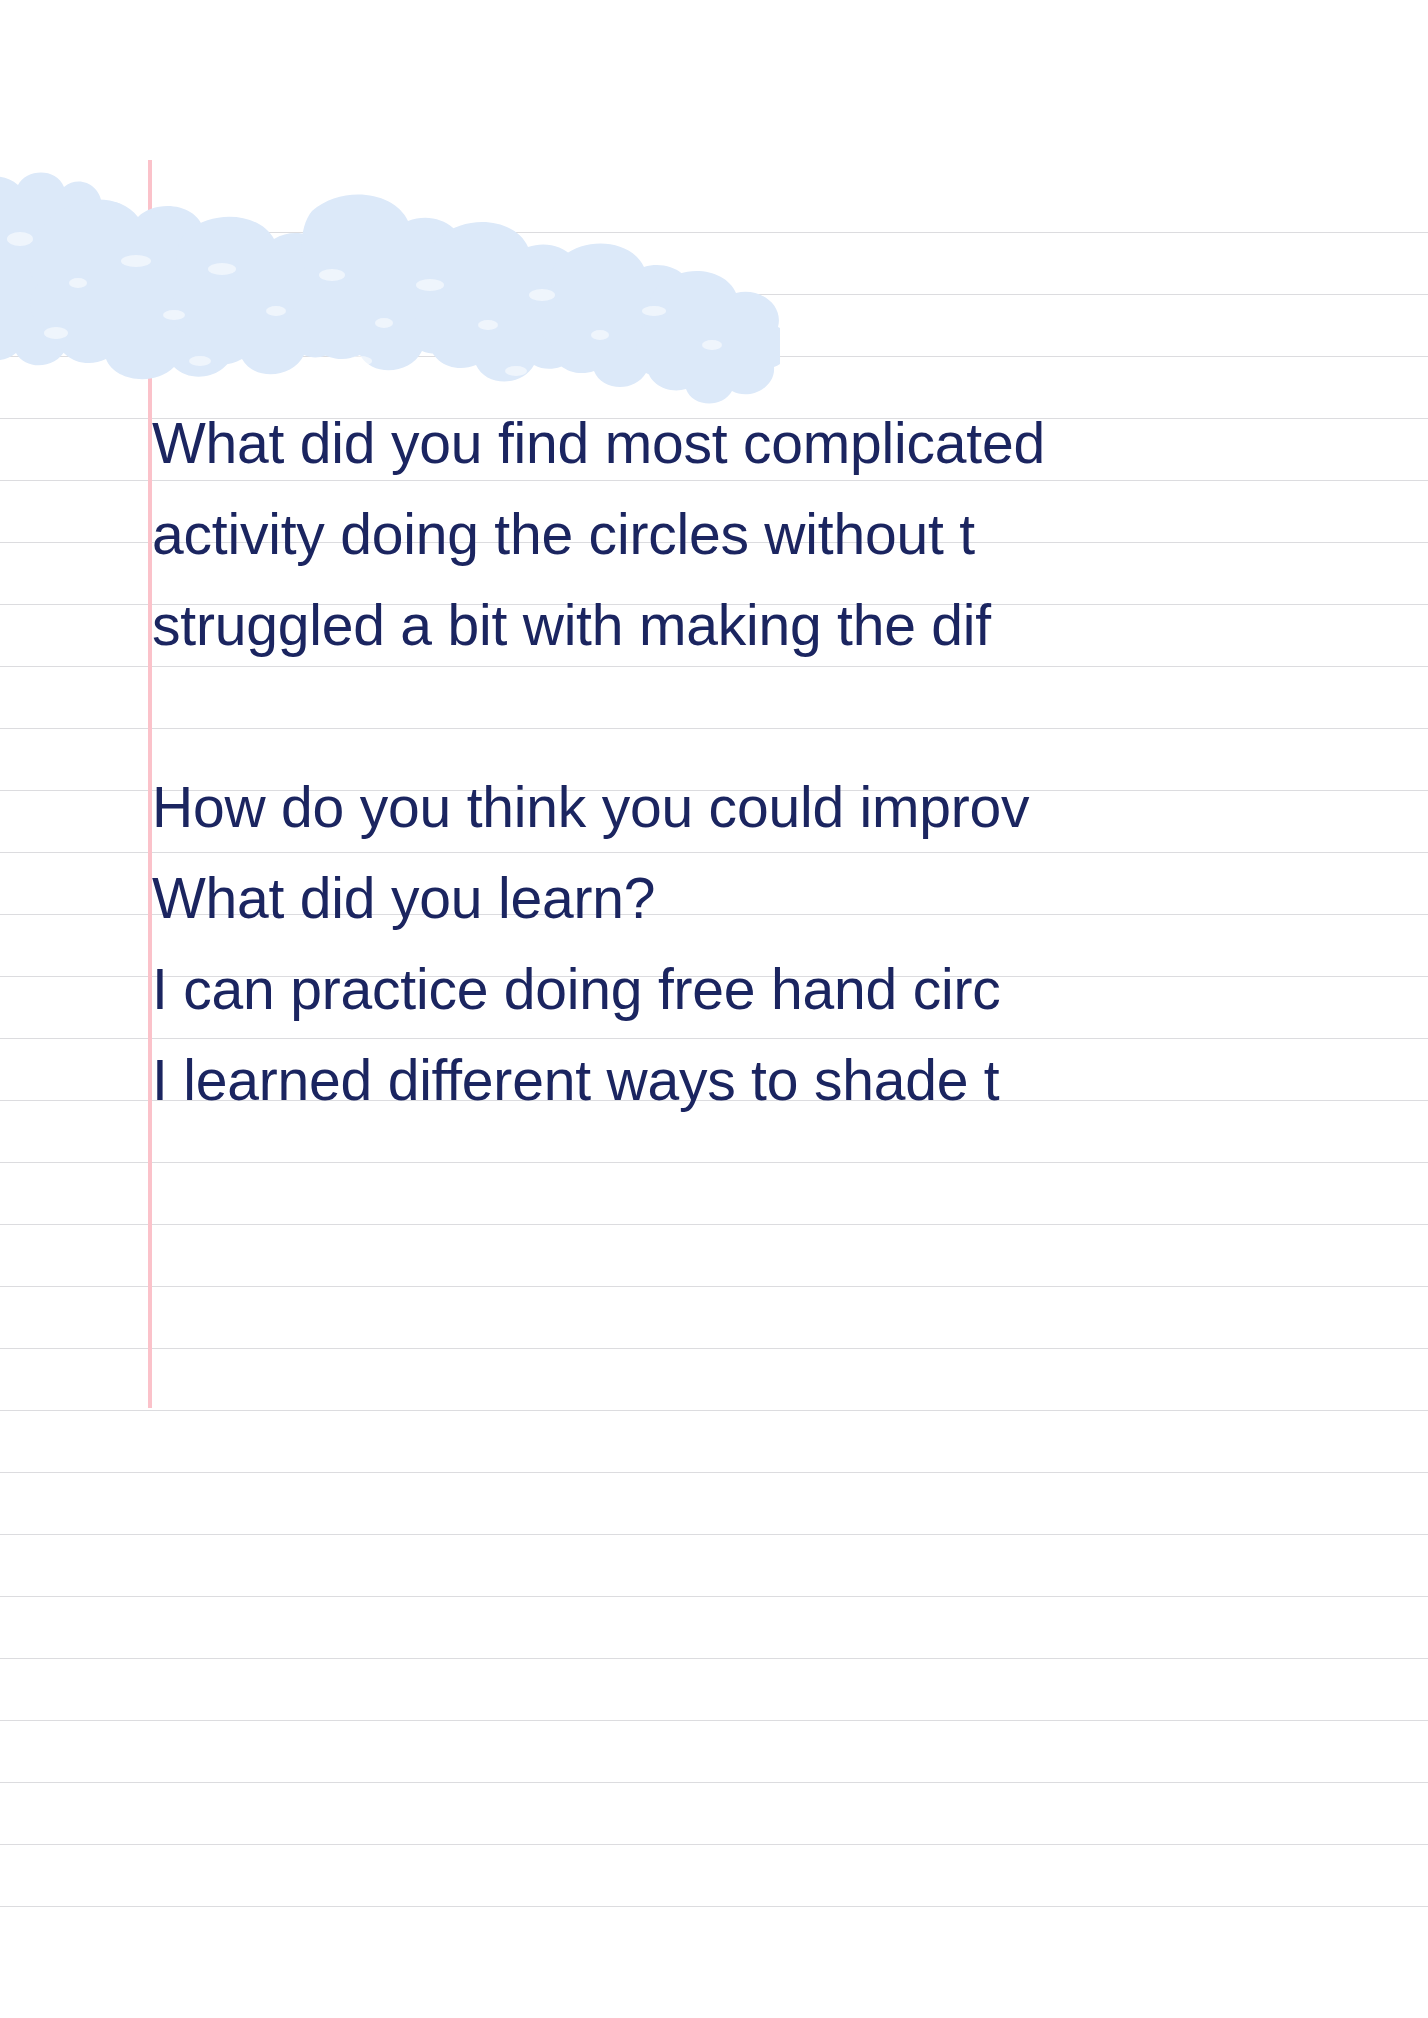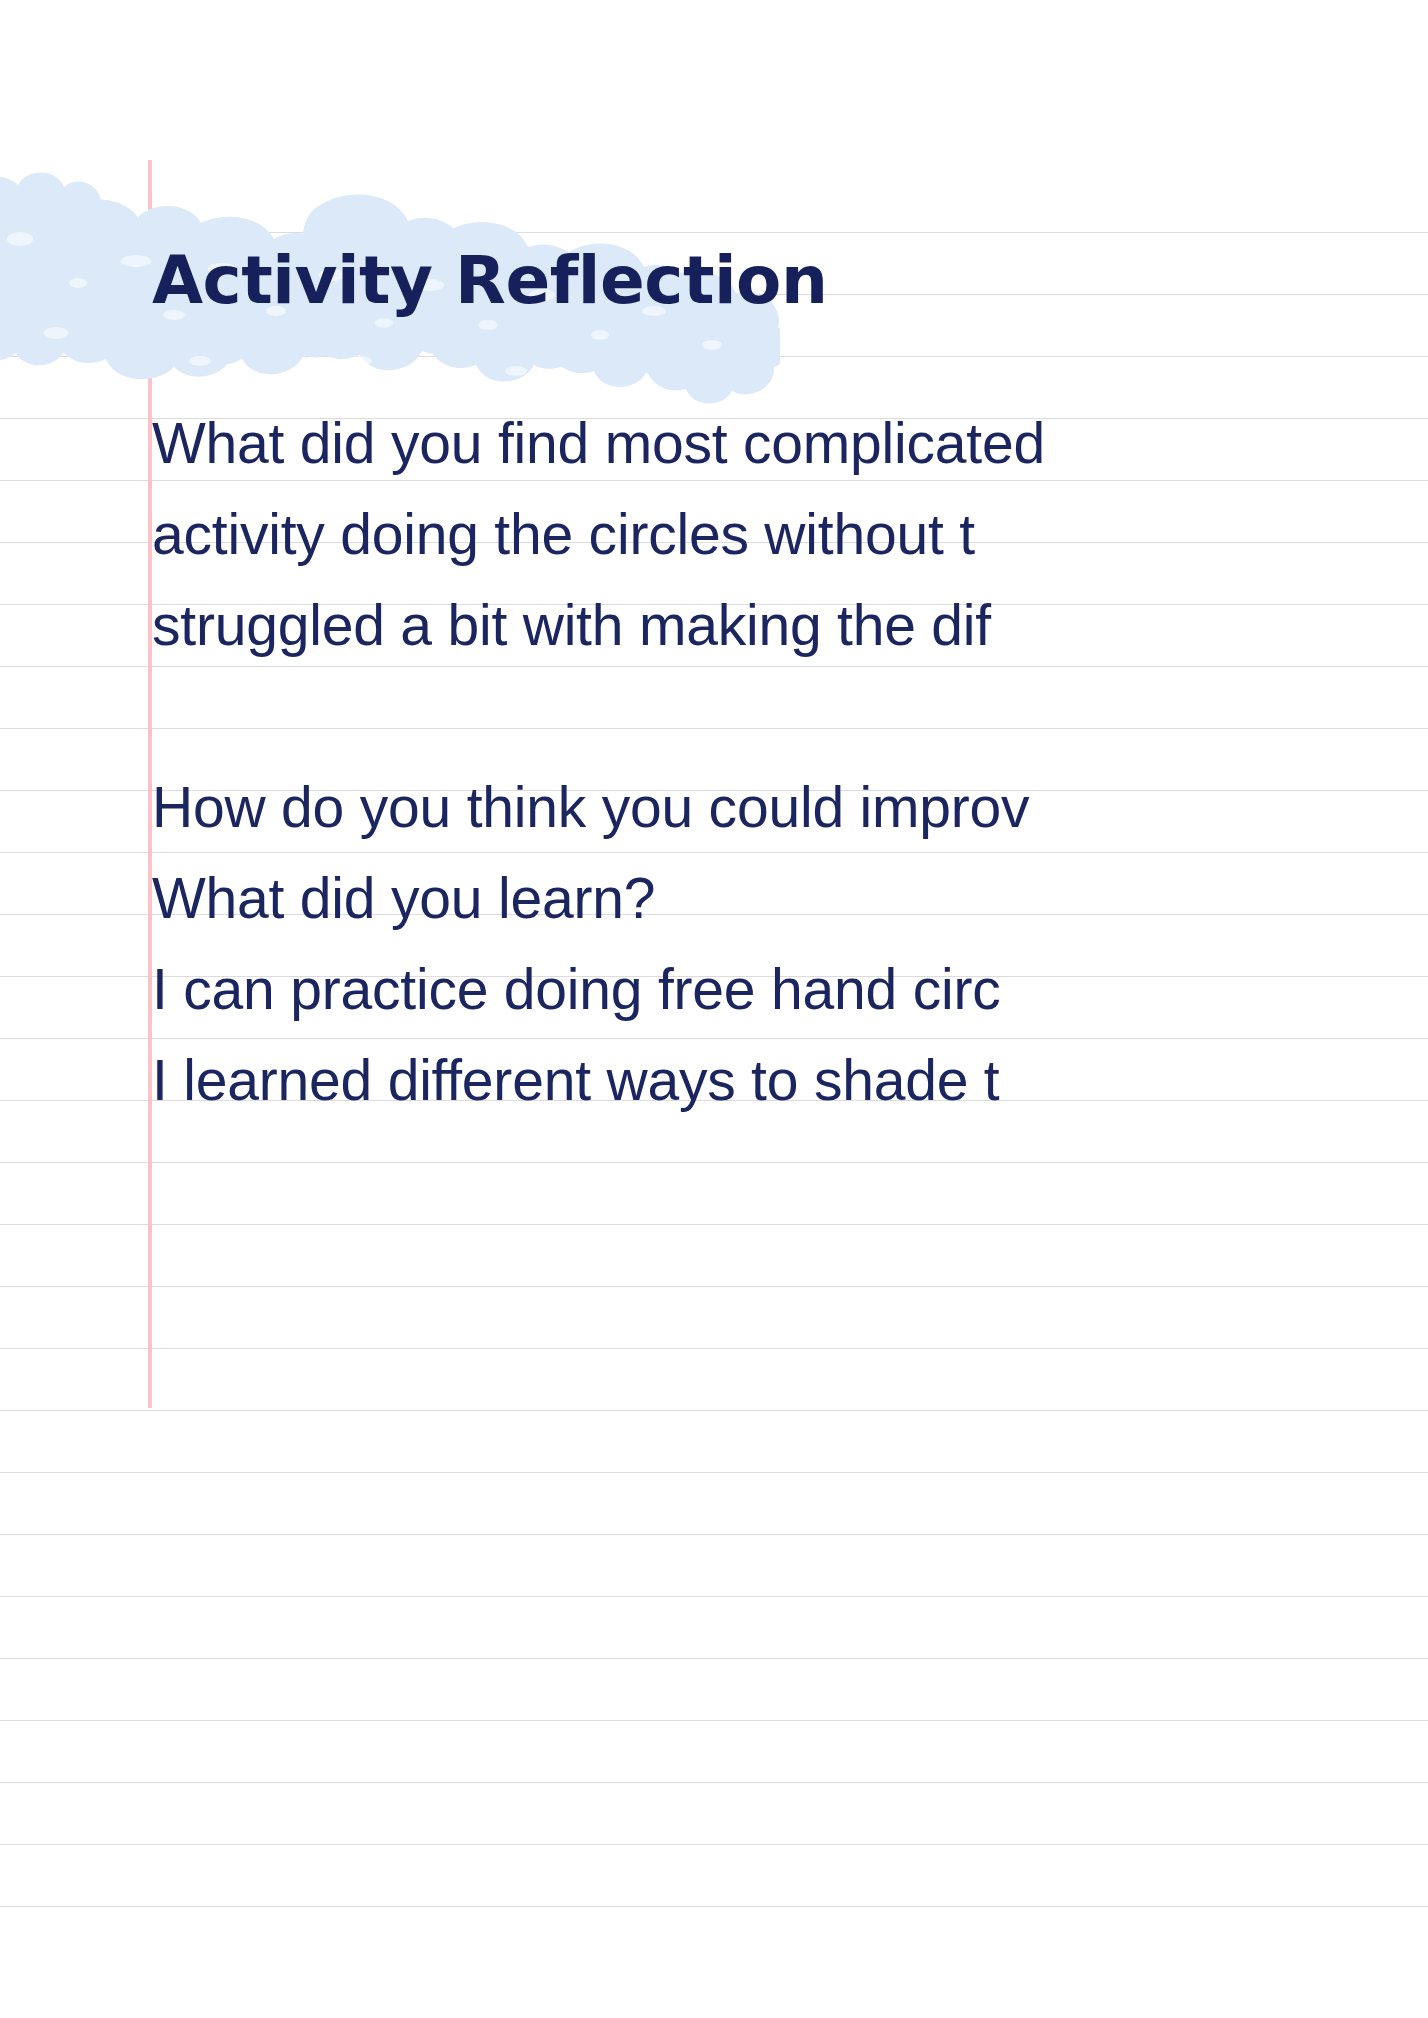--- a/index.html
+++ b/index.html
@@ -190,21 +190,20 @@
         <ellipse cx="240" cy="196" rx="11" ry="5"></ellipse>
         <ellipse cx="400" cy="196" rx="12" ry="5"></ellipse>
         <ellipse cx="556" cy="206" rx="11" ry="5"></ellipse>
       </g>
     </svg>
   </div>
 
   <div id="body-clip">
     <div id="content">
 
-      <div id="page-title" style="color: rgb(22, 33, 92);">Activity Reflection</div>
 
       <div id="body-block">
           <div class="body-line" style="color: rgb(27, 37, 96);">What did you find most complicated</div>
           <div class="body-line" style="color: rgb(27, 37, 96);">activity doing the circles without t</div>
           <div class="body-line" style="color: rgb(27, 37, 96);">struggled a bit with making the dif</div>
           <div class="body-line blank" style="color: rgb(27, 37, 96);"></div>
           <div class="body-line" style="color: rgb(27, 37, 96);">How do you think you could improv</div>
           <div class="body-line" style="color: rgb(27, 37, 96);">What did you learn?</div>
           <div class="body-line" style="color: rgb(27, 37, 96);">I can practice doing free hand circ</div>
           <div class="body-line" style="color: rgb(27, 37, 96);">I learned different ways to shade t</div>

